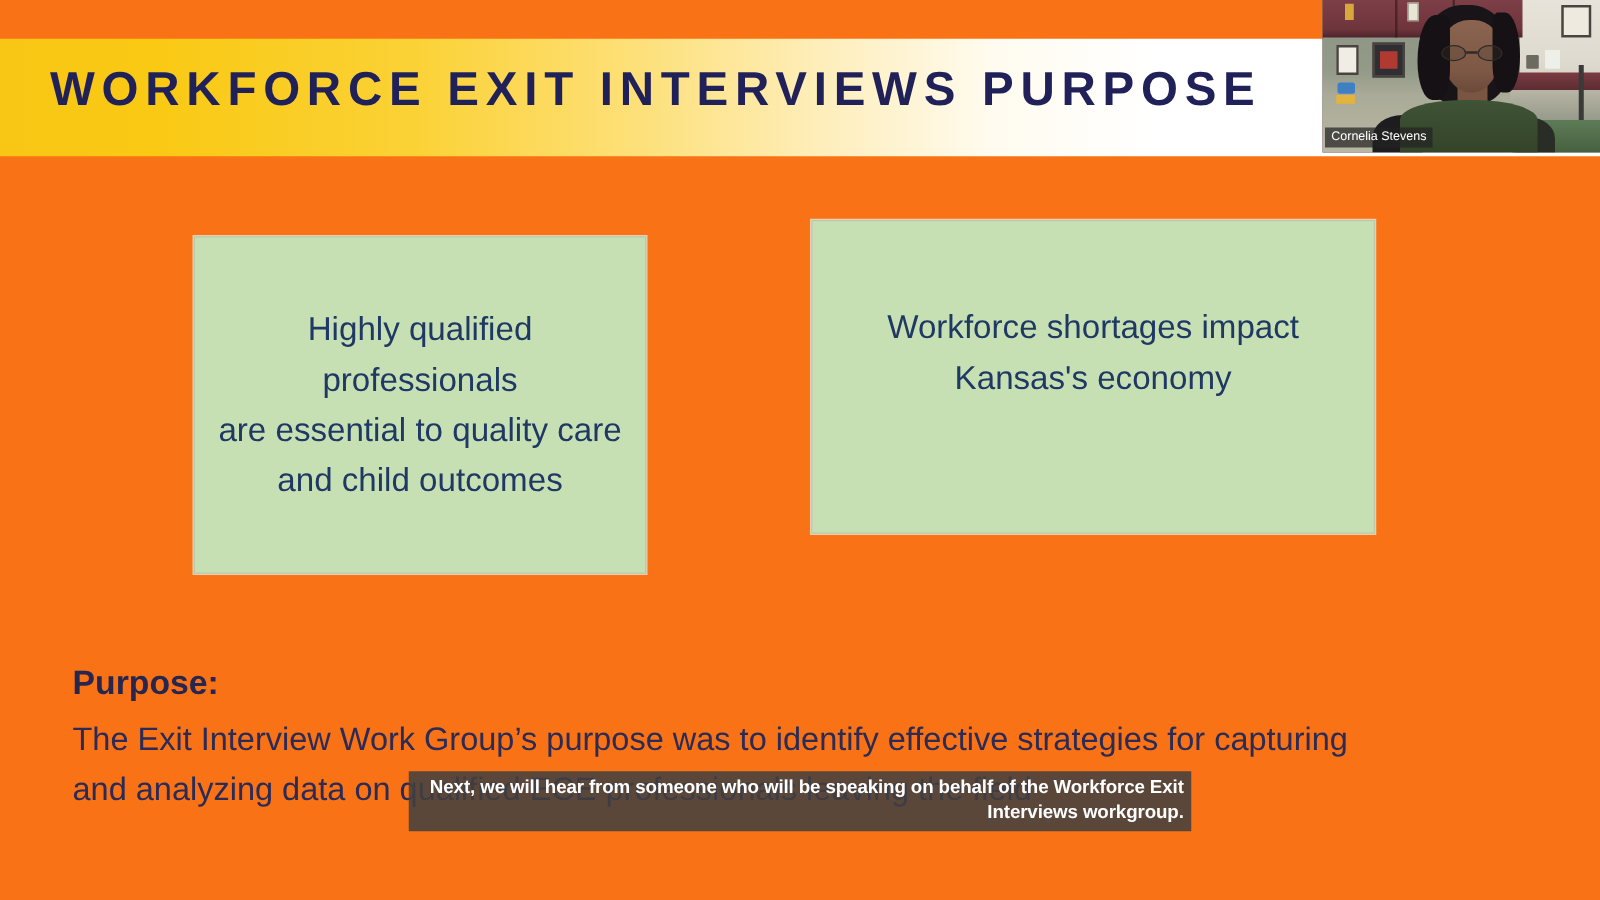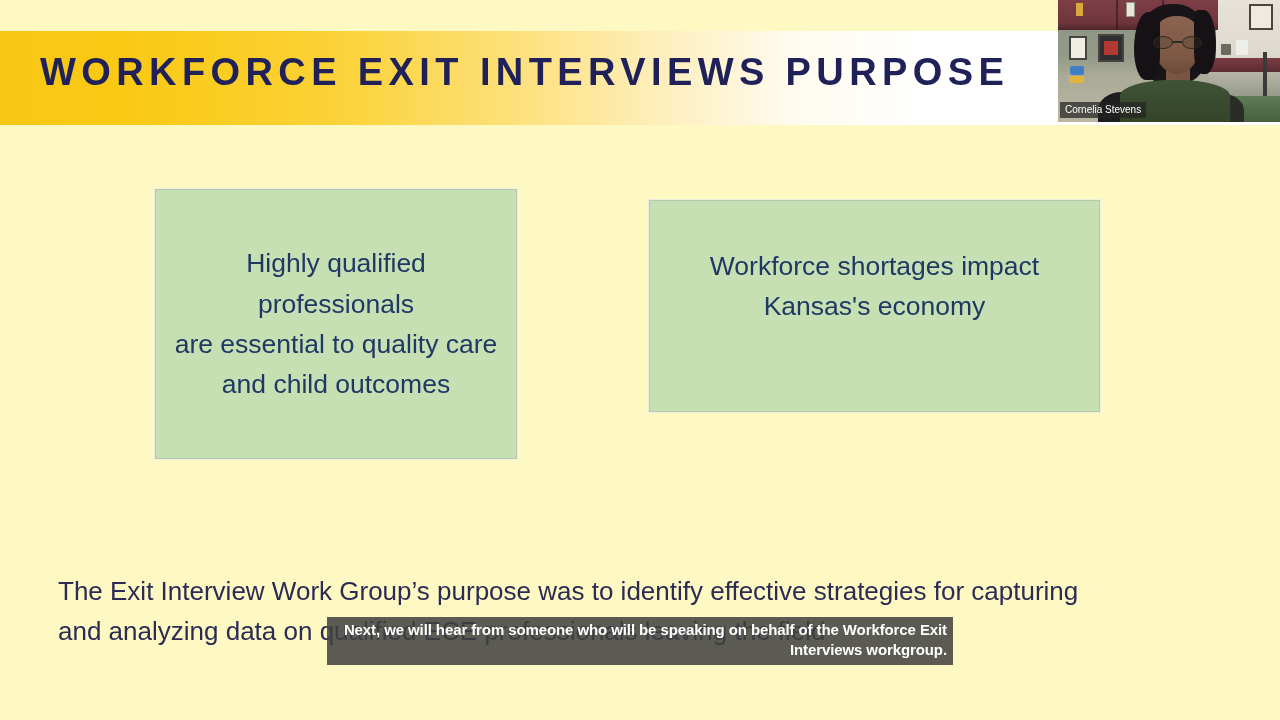--- a/index.html
+++ b/index.html
@@ -15,21 +15,21 @@
     font-family: "Liberation Sans", sans-serif;
     -webkit-font-smoothing: antialiased;
   }
 
   
   #slide {
     position: absolute;
     left: 0; top: 0;
     width: 1280px;
     height: 720px;
-    background: #fef9c3;
+    background: #f97316;
   }
 
   
   #title-banner {
     position: absolute;
     left: 0;
     top: 31px;
     width: 1280px;
     height: 94px;
     background: linear-gradient(90deg,
@@ -76,23 +76,23 @@
     white-space: pre-line;
   }
   #green-box-left {
     left: 155px;
     top: 189px;
     width: 362px;
     height: 270px;
   }
   #green-box-right {
     left: 649px;
-    top: 200px;
+    top: 176px;
     width: 451px;
-    height: 212px;
+    height: 251px;
   }
   #green-box-right .box-text {
     position: relative;
     top: -20px;
   }
 
   
   #purpose-heading {
     position: absolute;
     left: 58px;
@@ -348,20 +348,21 @@
     <div class="box-text">Highly qualified professionals
 are essential to quality care
 and child outcomes</div>
   </div>
 
   <div id="green-box-right" class="green-box">
     <div class="box-text">Workforce shortages impact
 Kansas's economy</div>
   </div>
 
+  <div id="purpose-heading">Purpose:</div>
 
   <div id="purpose-body">The Exit Interview Work Group’s purpose was to identify effective strategies for capturing
 and analyzing data on qualified ECE professionals leaving the field</div>
 
   <div id="slide-watermark"></div>
 
 </div>
 
 <div id="caption-overlay">
   <div id="caption-text">Next, we will hear from someone who will be speaking on behalf of the Workforce Exit Interviews workgroup.</div>

